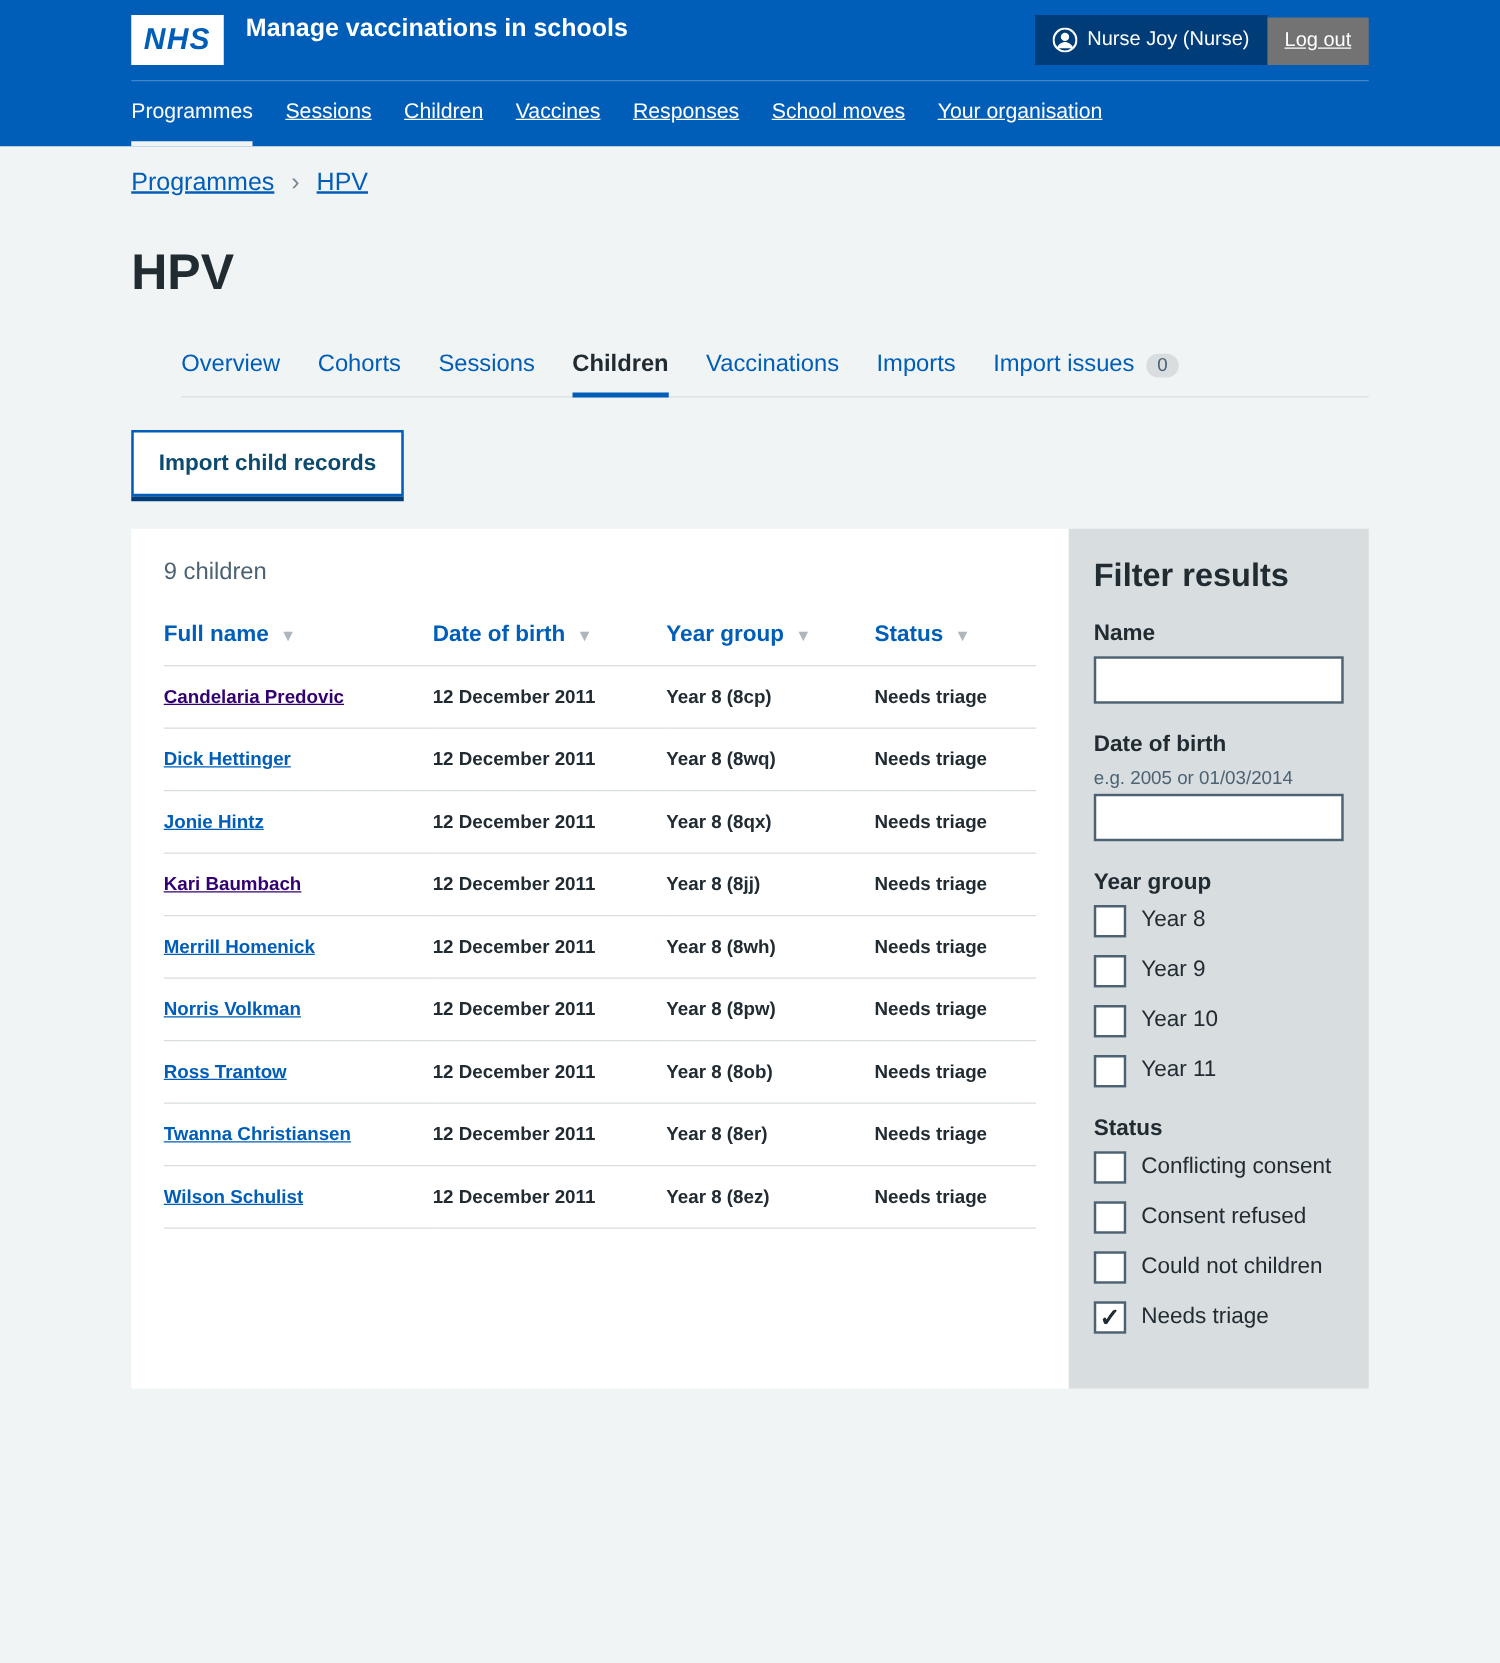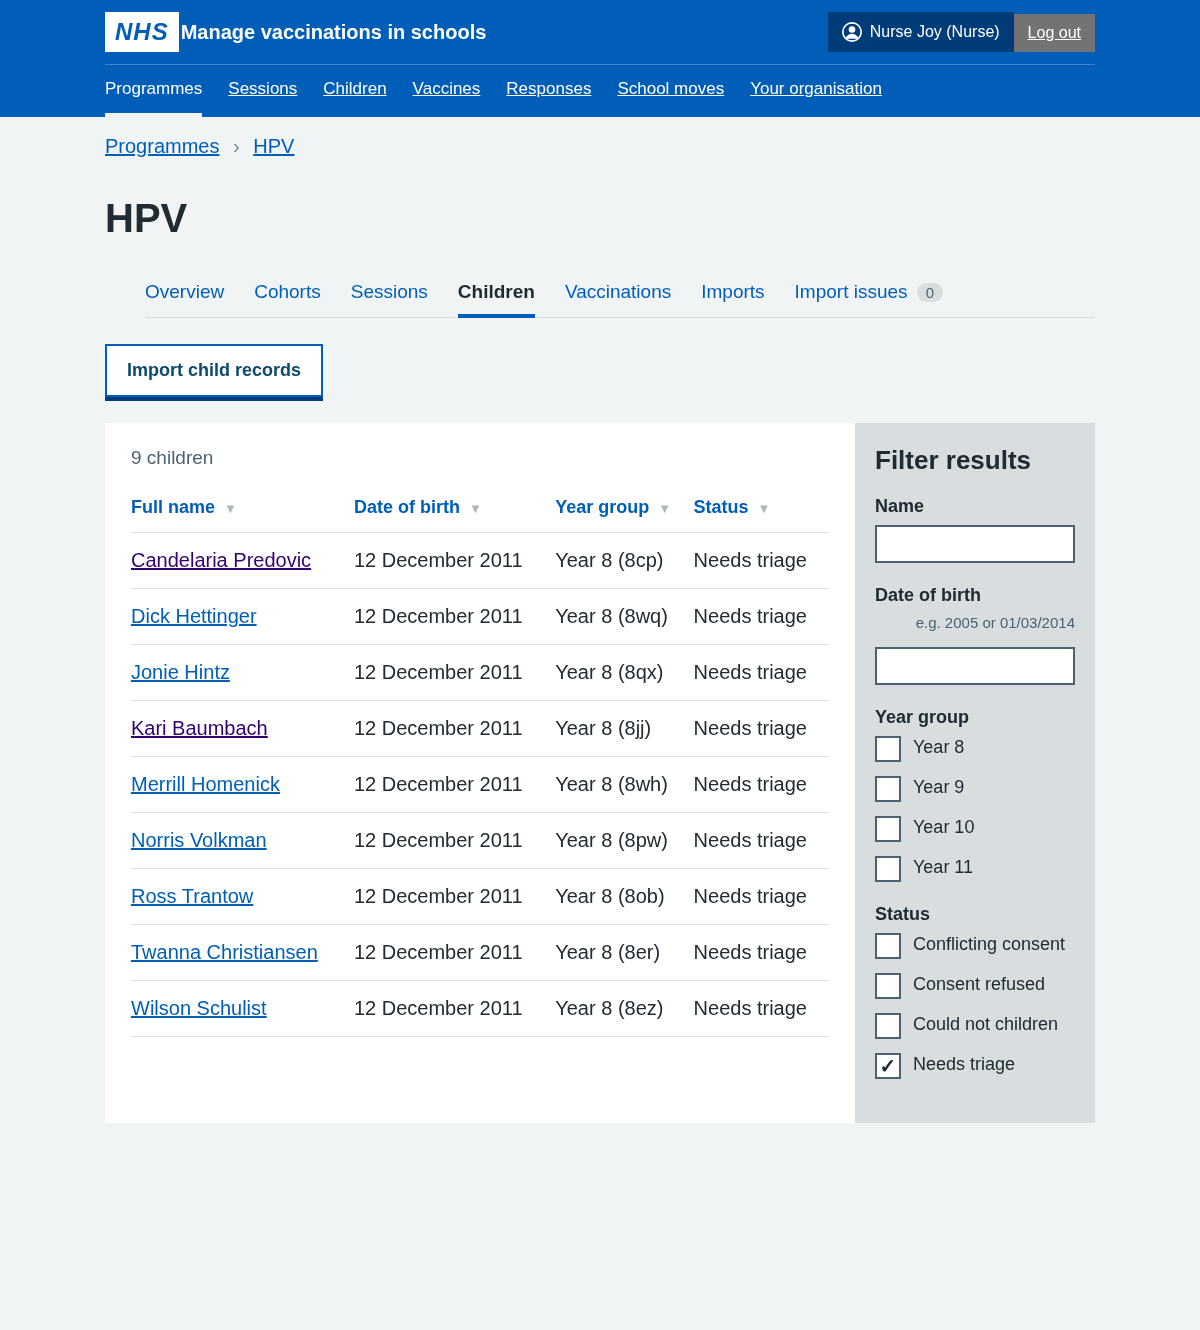--- a/index.html
+++ b/index.html
@@ -1,19 +1,19 @@
 <!DOCTYPE html>
 <html><head>
 <meta charset="utf-8">
 <style>
 * { box-sizing: border-box; margin: 0; padding: 0; }
 body { font-family: Arial, Helvetica, sans-serif; background: #f0f4f5; color: #212b32; width: 1200px; }
 .header { background: #005eb8; color: #fff; }
 .header-inner { max-width: 990px; margin: 0 auto; display: flex; align-items: center; justify-content: space-between; padding: 12px 0; }
-.header-left { display: flex; align-items: center; gap: 2px; }
+.header-left { display: flex; align-items: flex-start; gap: 18px; }
 .nhs-logo { background: #fff; color: #005eb8; font-weight: bold; font-style: italic; padding: 6px 10px; font-size: 24px; letter-spacing: 1px; }
 .service-name { font-size: 20px; font-weight: 600; }
 .header-right { display: flex; align-items: flex-end; gap: 0; }
 .user-badge { background: #003d78; padding: 10px 14px; display: flex; align-items: center; gap: 8px; font-size: 16px; }
 .user-icon-svg { width: 20px; height: 20px; }
 .logout { background: #737373; padding: 10px 14px; }
 .logout a { color: #fff; text-decoration: underline; font-size: 16px; }
 .divider { border-top: 1px solid rgba(255,255,255,0.25); max-width: 990px; margin: 0 auto; }
 .nav { max-width: 990px; margin: 0 auto; padding: 0; }
 .nav ul { list-style: none; display: flex; gap: 26px; }
@@ -30,28 +30,28 @@
 .sub-tab { padding: 10px 0 14px; font-size: 19px; color: #005eb8; cursor: pointer; }
 .sub-tab.active { color: #212b32; font-weight: 600; border-bottom: 4px solid #005eb8; margin-bottom: -1px; padding-bottom: 10px; }
 .badge { background: #d8dde0; color: #4c6272; border-radius: 10px; padding: 1px 9px; font-size: 15px; margin-left: 4px; }
 .import-btn { display: inline-block; margin: 26px 0; border: 2px solid #005eb8; background: #fff; color: #0c4a6e; font-weight: bold; font-size: 18px; padding: 14px 20px; box-shadow: 0 4px 0 #003d78; cursor: pointer; }
 .content-row { display: flex; gap: 0; }
 .main-panel { background: #fff; flex: 1; padding: 24px 26px; }
 .results-count { font-size: 19px; color: #4c6272; margin-bottom: 18px; }
 table { width: 100%; border-collapse: collapse; }
 th { text-align: left; padding: 10px 0 14px; border-bottom: 1px solid #d8dde0; font-size: 18px; color: #005eb8; font-weight: bold; cursor: pointer; }
 th .sort-arrow { color: #aeb7bd; font-size: 13px; margin-left: 4px; }
-td { padding: 16px 0; border-bottom: 1px solid #d8dde0; font-size: 20px; }
+td { padding: 16px 0; border-bottom: 1px solid #d8dde0; font-size: 15px; font-weight: bold; }
 td a { color: #005eb8; text-decoration: underline; }
 td a.visited { color: #330072; }
 .filter-panel { background: #d8dde0; width: 240px; padding: 22px 20px; }
 .filter-panel h2 { font-size: 26px; font-weight: bold; margin-bottom: 20px; }
 .filter-group { margin-bottom: 22px; }
 .filter-label { font-size: 18px; font-weight: bold; display: block; margin-bottom: 8px; }
-.filter-hint { font-size: 15px; color: #4c6272; margin-bottom: 16px; display: block; text-align: right; }
+.filter-hint { font-size: 15px; color: #4c6272; margin-bottom: 4px; display: block; }
 .filter-input { width: 100%; border: 2px solid #4c6272; padding: 8px; font-size: 16px; background: #fff; }
 .checkbox-row { display: flex; align-items: flex-start; gap: 12px; margin-bottom: 14px; }
 .checkbox { width: 26px; height: 26px; border: 2px solid #4c6272; background: #fff; flex-shrink: 0; display: flex; align-items: center; justify-content: center; cursor: pointer; }
 .checkbox.checked::after { content: "✓"; font-weight: bold; font-size: 20px; color: #212b32; }
 .checkbox-label { font-size: 18px; padding-top: 1px; }
 </style>
 </head>
 <body>
 
 <div class="header">

